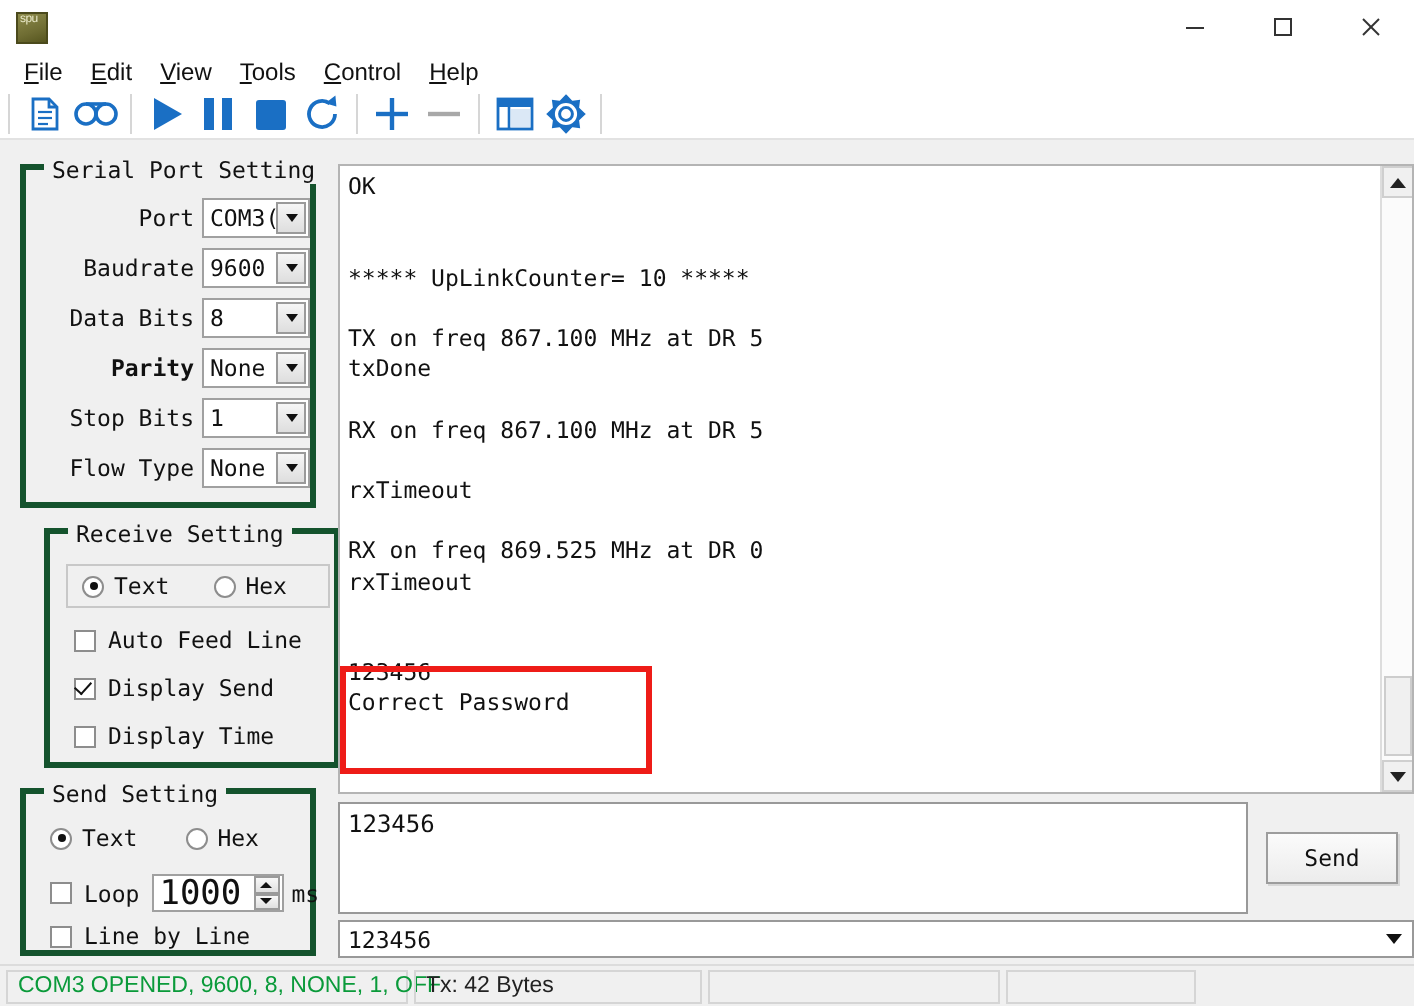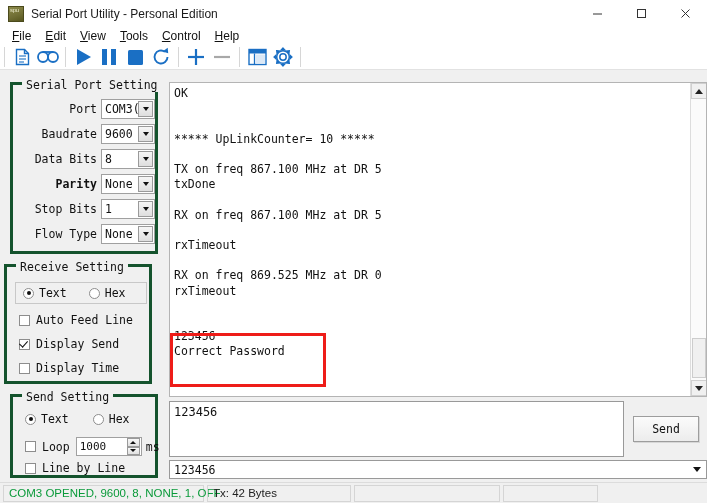--- a/index.html
+++ b/index.html
@@ -167,21 +167,21 @@
     content: "";
     position: absolute; left: 1px; top: -1px;
     width: 4px; height: 7px;
     border: solid #111; border-width: 0 1.6px 1.6px 0;
     transform: rotate(42deg);
   }
   .spinner {
     position: relative;
     height: 19px; background: #fff; border: 1px solid #a0a0a0;
     display: flex; align-items: center; padding-left: 3px;
-    font-size: 11px; color: #111;
+    font-size: 17px; color: #111;
     font-family: "DejaVu Sans Mono", monospace;
   }
   .spin-btns {
     position: absolute; right: 1px; top: 0px;
     width: 13px; height: 17px;
     display: flex; flex-direction: column;
   }
   .spin-up, .spin-dn {
     flex: 1;
     background: linear-gradient(180deg,#f8f8f8,#e0e0e0);
@@ -315,21 +315,20 @@
   }
   .sb-cell.green { color: #0a9a3a; border-color: #d5d5d5; }
 </style>
 </head>
 <body>
 
 <div id="app">
 
   <div class="titlebar">
     <div class="app-icon"></div>
-    <div class="title-text">Serial Port Utility - Personal Edition</div>
     <div class="win-buttons">
       <div class="win-btn">
         <svg width="11" height="11" viewBox="0 0 11 11">
             <line x1="1" y1="6" x2="10" y2="6" stroke="#333" stroke-width="1"></line>
           </svg>
       </div>
       <div class="win-btn">
         <svg width="11" height="11" viewBox="0 0 11 11">
             <rect x="1.5" y="1.5" width="8" height="8" fill="none" stroke="#333" stroke-width="1"></rect>
           </svg>
@@ -476,21 +475,21 @@
         <div class="row">
           <div class="row-label" style="width:84px;">Flow Type</div>
           <div class="combo" style="width:54px; margin-left:4px;">
             <span>None</span>
             <span class="cb-arrow"></span>
           </div>
         </div>
       </div>
     </div>
 
-    <div class="groupbox" style="left:4px; top:192px; width:148px; height:120px;">
+    <div class="groupbox" style="left:22px; top:192px; width:148px; height:120px;">
       <div class="gb-title">Receive Setting</div>
       <div class="radiogroup" style="position:absolute; left:8px; top:15px; width:132px;">
         <div class="radio" style="margin-left:7px;">
           <span class="rd-box on"></span>
           <span>Text</span>
         </div>
         <div class="radio" style="margin-left:22px;">
           <span class="rd-box"></span>
           <span>Hex</span>
         </div>

